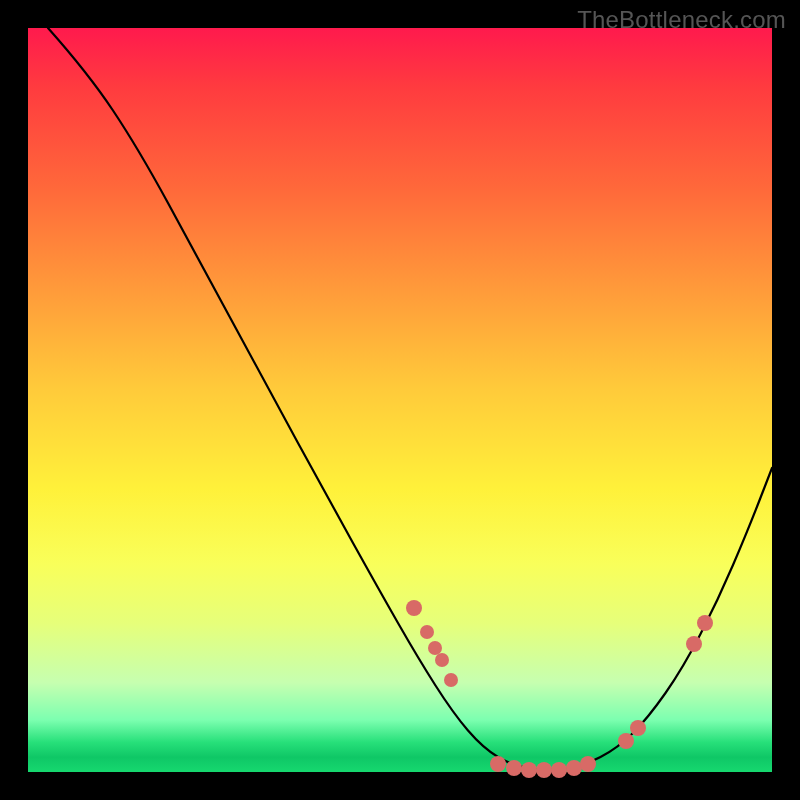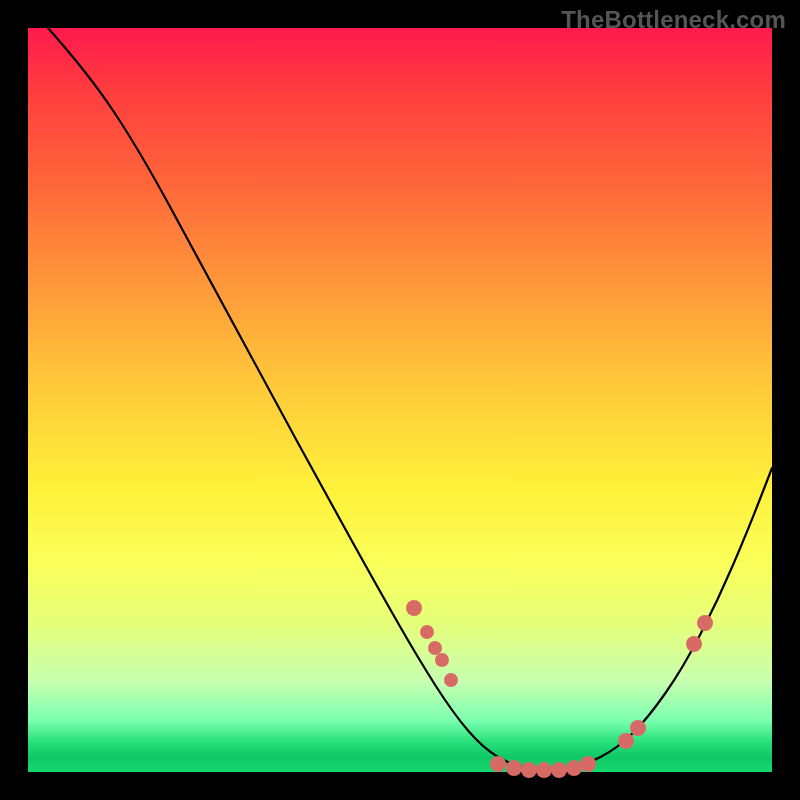--- a/index.html
+++ b/index.html
@@ -32,21 +32,21 @@
       #0fc766 98%,
       #16d86f 100%
     );
   }
   .watermark {
     position: absolute;
     top: 6px;
     right: 14px;
     color: #555;
     font-size: 24px;
-    font-weight: 700;
+    font-weight: 400;
     letter-spacing: 0.2px;
   }
   svg.curve {
     position: absolute;
     left: 0;
     top: 0;
     width: 744px;
     height: 744px;
     overflow: visible;
   }

